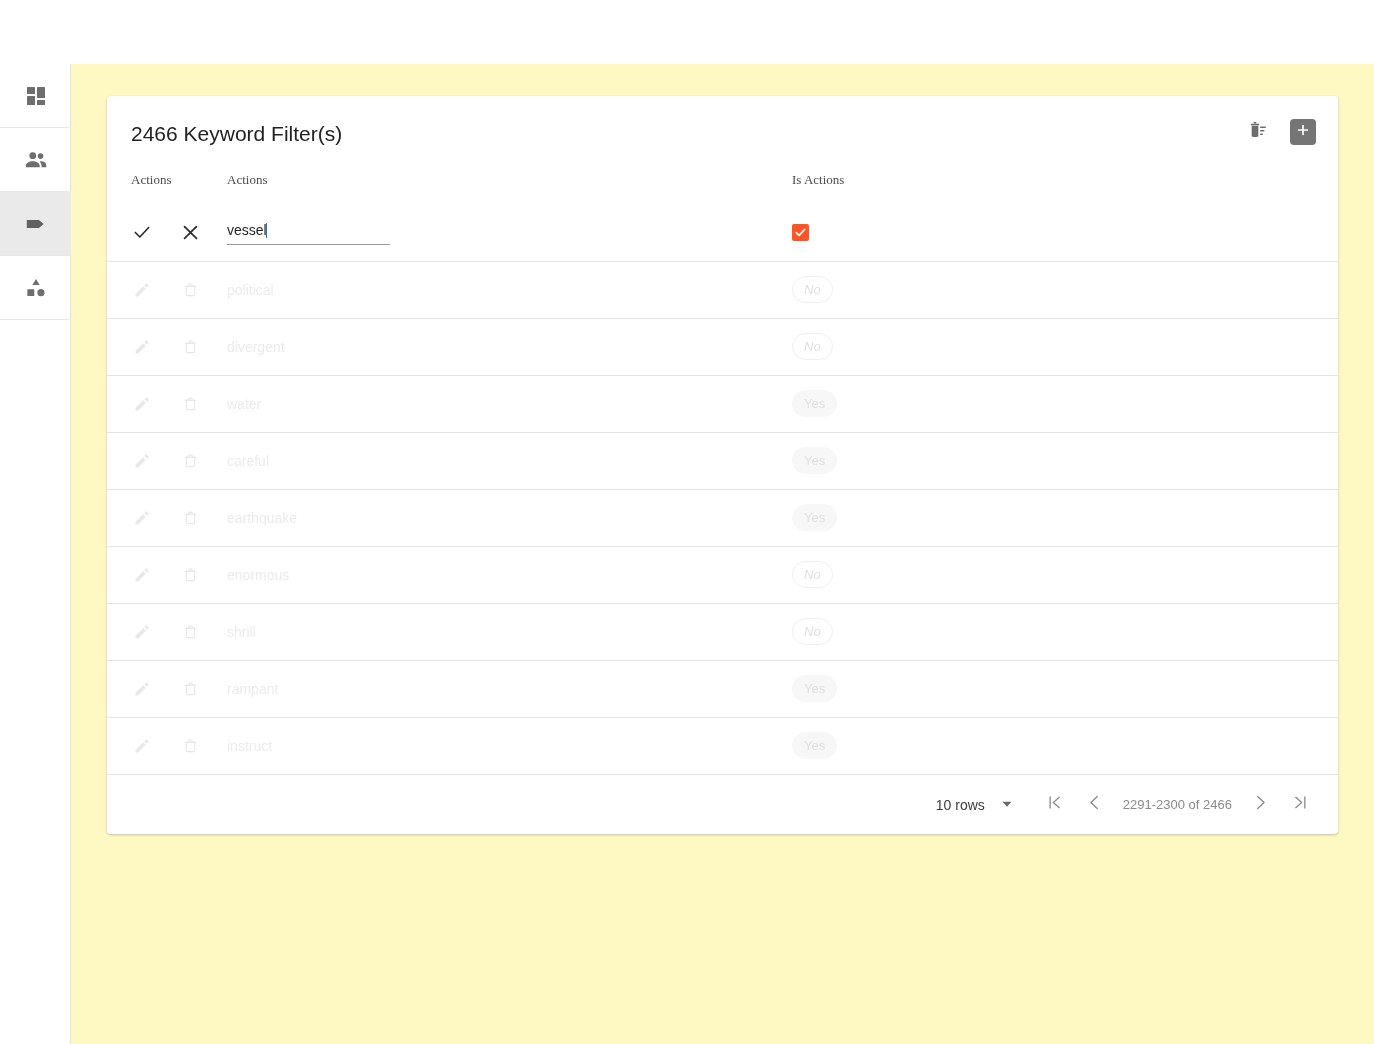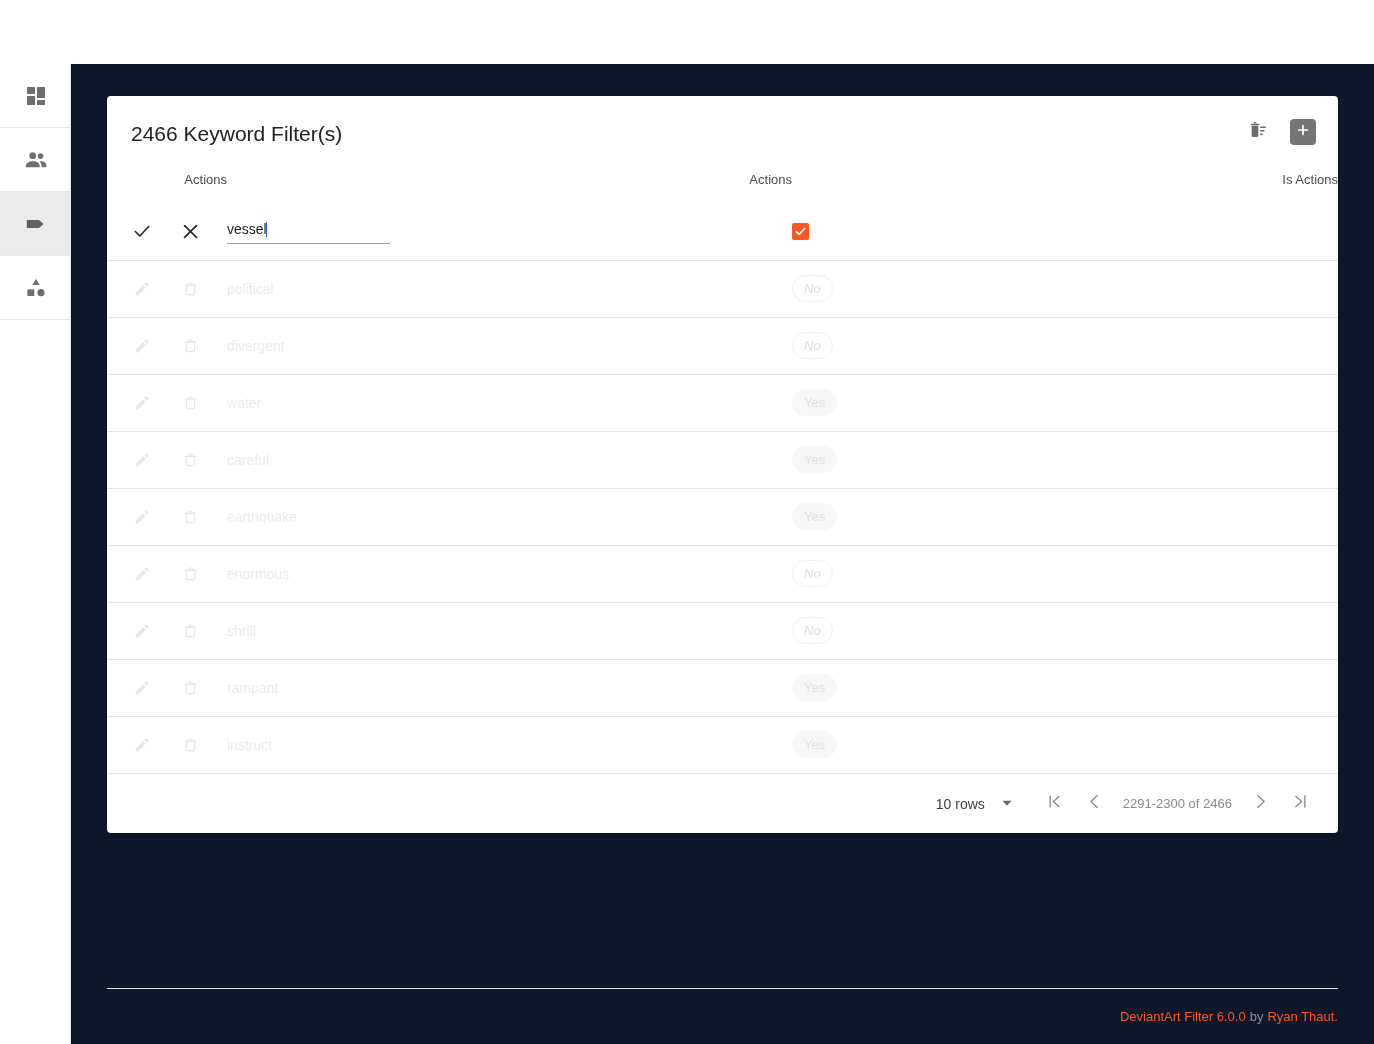--- a/index.html
+++ b/index.html
@@ -113,21 +113,21 @@
   .nav-item.tall { height: 64px; }
   .nav-item.active { background: #eaeaea; }
   .nav-item svg { display: block; }
 
   
   .content {
     position: absolute;
     top: 64px; left: 71px;
     width: 1303px;
     height: 980px;
-    background: #0f172a;
+    background: #fef9c3;
     overflow: hidden;
   }
 
   .card {
     position: absolute;
     top: 32px;
     left: 36px;
     width: 1231px;
     background: #ffffff;
     border-radius: 4px;
@@ -202,26 +202,27 @@
     margin-right: 4px;
   }
 
   
   table.ftable {
     width: 100%;
     border-collapse: collapse;
     table-layout: fixed;
   }
   table.ftable th {
-    text-align: right;
+    text-align: left;
     font-size: 13px;
     font-weight: 400;
     color: #4c4c4c;
     padding: 12px 0 16px 0;
     vertical-align: middle;
+    font-family: Liberation Serif, serif;
   }
   .col-actions { width: 120px; padding-left: 24px !important; }
   .col-keyword { width: 565px; }
   .col-wild    { width: auto; }
 
   table.ftable td {
     border-top: 1px solid #e4e4e4;
     height: 57px;
     vertical-align: middle;
     font-size: 14px;
@@ -727,21 +728,16 @@
             <svg width="19" height="19" viewBox="0 0 24 24" fill="none" stroke="#8a8a8a" stroke-width="1.7" stroke-linecap="round" stroke-linejoin="round">
               <polyline points="6,5.5 13.5,12 6,18.5"></polyline>
               <line x1="17.5" y1="5" x2="17.5" y2="19"></line>
             </svg>
           </span>
         </div>
       </div>
 
     </div>
 
-    <div class="footer">
-      <a>DeviantArt Filter 6.0.0</a>
-      <span class="sep">by</span>
-      <a>Ryan Thaut.</a>
-    </div>
 
   </div>
 
 </div>
 
 </body></html>

